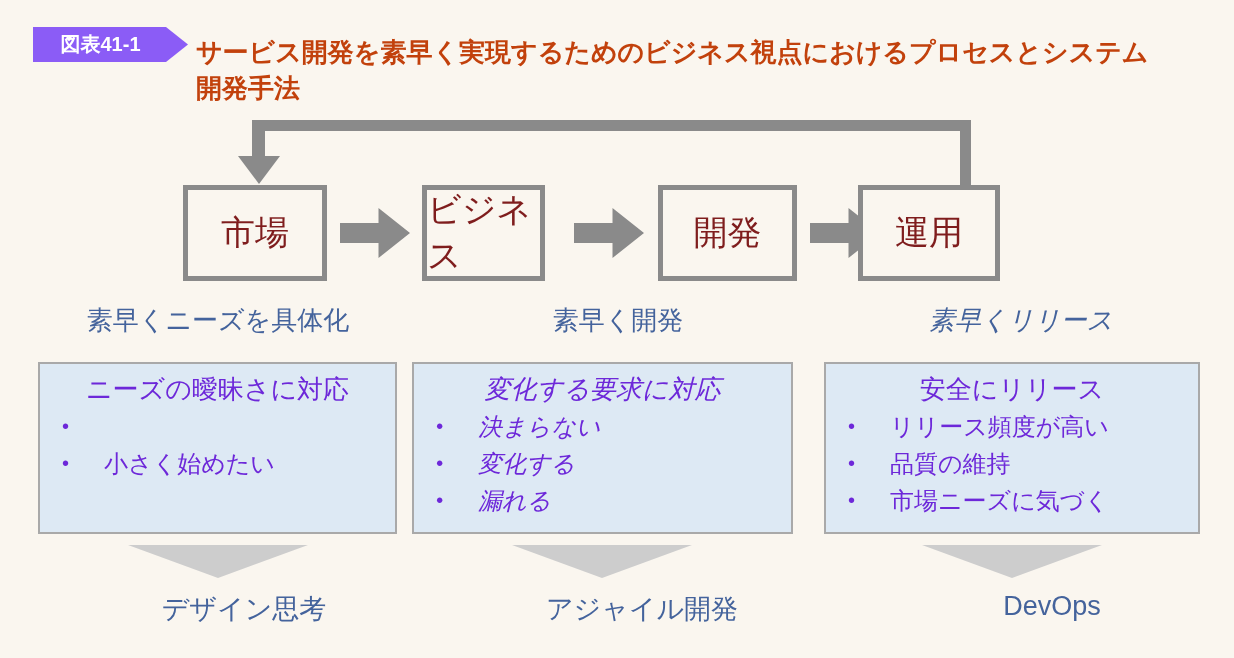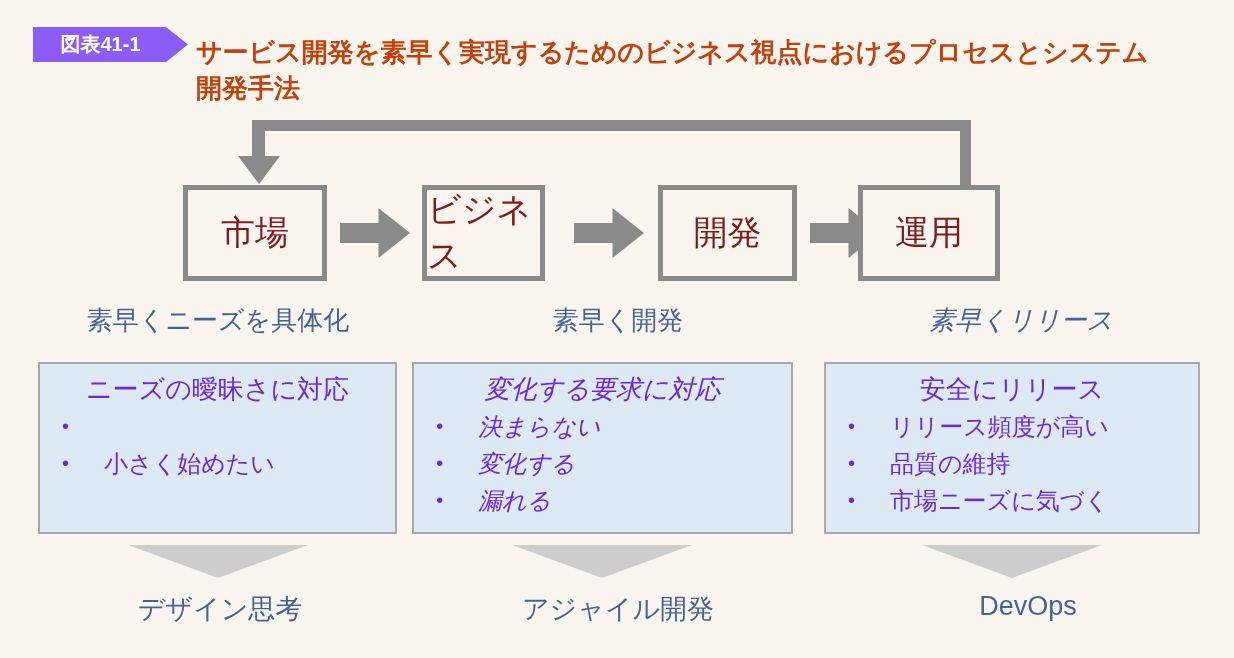--- a/index.html
+++ b/index.html
@@ -111,21 +111,21 @@
     border-top: 33px solid #cdcdcd;
   }
   #tri-0 { left: 218px; }
   #tri-1 { left: 602px; }
   #tri-2 { left: 1012px; }
 
   
   .method-label {
     position: absolute; top: 591px;
     transform: translateX(-50%);
-    color: #44639c; font-size: 27px; white-space: nowrap;
+    color: #44639c; font-size: 27px; white-space: nowrap; margin-left: 24px;
   }
   #method-0 { left: 220px; }
   #method-1 { left: 618px; }
   #method-2 { left: 1028px; }
 </style>
 </head>
 <body>
 
 <div id="canvas">
 

